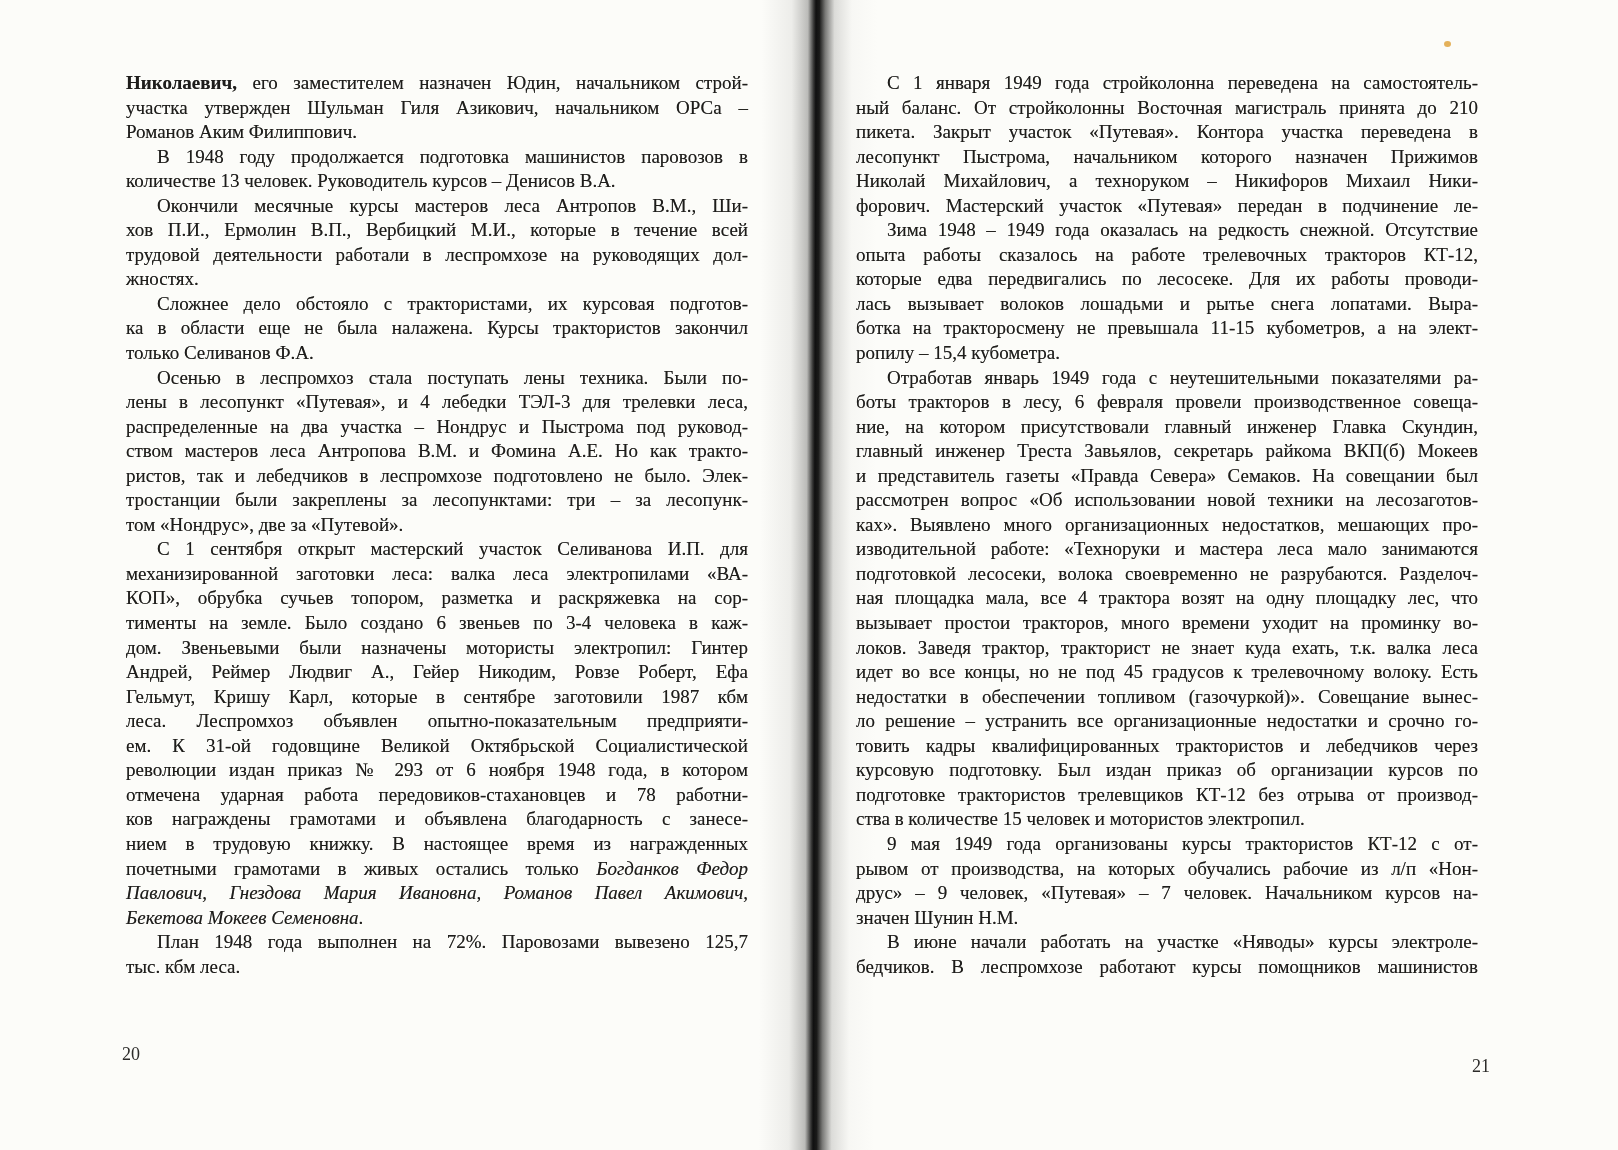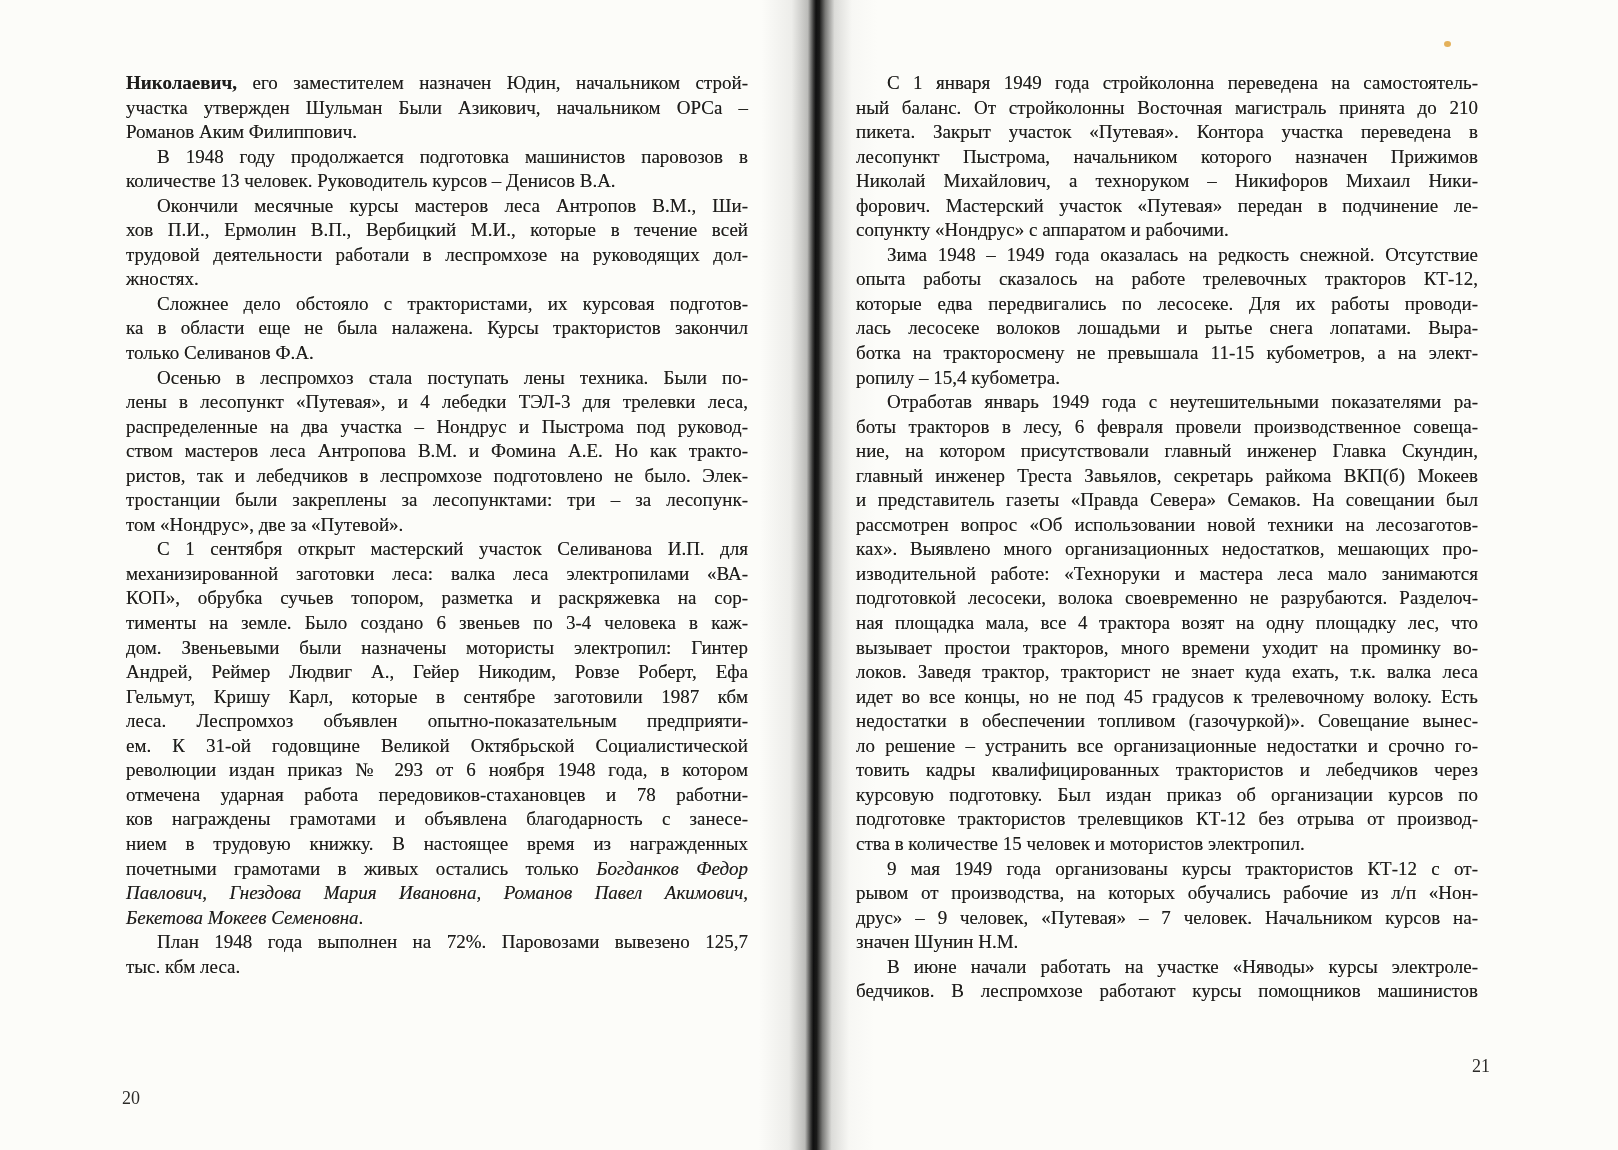--- a/index.html
+++ b/index.html
@@ -35,21 +35,21 @@
   .line.end    { text-align-last: left; }
   .line.indent { text-indent: 31px; }
   .bold   { font-weight: bold; }
   .italic { font-style: italic; }
 
   .pagenum {
     position: absolute;
     font-size: 18px;
     color: #2c2b29;
   }
-  #pagenum-left  { left: 122px;  top: 1044px; margin-top: 44px; }
+  #pagenum-left  { left: 122px;  top: 1044px; }
   #pagenum-right { left: 632px;  top: 1056px; } 
 
   .binding {
     position: absolute;
     left: 760px;
     top: -4px;
     width: 116px;
     height: 1158px;
     transform: rotate(0.15deg);
     background: linear-gradient(90deg,
@@ -77,21 +77,21 @@
   }
 </style>
 </head>
 <body>
 
 <div class="spread">
 
   <div class="page page-left">
     <div class="textblock" id="page-left-text">
         <div class="line"><span class="bold">Николаевич,</span><span> его заместителем назначен Юдин, начальником строй-</span></div>
-        <div class="line"><span>участка утвержден Шульман Были Азикович, начальником ОРСа –</span></div>
+        <div class="line"><span>участка утвержден Шульман Гиля Азикович, начальником ОРСа –</span></div>
         <div class="line end"><span>Романов Аким Филиппович.</span></div>
         <div class="line indent"><span>В 1948 году продолжается подготовка машинистов паровозов в</span></div>
         <div class="line end"><span>количестве 13 человек. Руководитель курсов – Денисов В.А.</span></div>
         <div class="line indent"><span>Окончили месячные курсы мастеров леса Антропов В.М., Ши-</span></div>
         <div class="line"><span>хов П.И., Ермолин В.П., Вербицкий М.И., которые в течение всей</span></div>
         <div class="line"><span>трудовой деятельности работали в леспромхозе на руководящих дол-</span></div>
         <div class="line end"><span>жностях.</span></div>
         <div class="line indent"><span>Сложнее дело обстояло с трактористами, их курсовая подготов-</span></div>
         <div class="line"><span>ка в области еще не была налажена. Курсы трактористов закончил</span></div>
         <div class="line end"><span>только Селиванов Ф.А.</span></div>
@@ -127,25 +127,24 @@
   <div class="binding"></div>
 
   <div class="page page-right">
     <div class="textblock" id="page-right-text">
         <div class="line indent"><span>С 1 января 1949 года стройколонна переведена на самостоятель-</span></div>
         <div class="line"><span>ный баланс. От стройколонны Восточная магистраль принята до 210</span></div>
         <div class="line"><span>пикета. Закрыт участок «Путевая». Контора участка переведена в</span></div>
         <div class="line"><span>лесопункт Пыстрома, начальником которого назначен Прижимов</span></div>
         <div class="line"><span>Николай Михайлович, а техноруком – Никифоров Михаил Ники-</span></div>
         <div class="line"><span>форович. Мастерский участок «Путевая» передан в подчинение ле-</span></div>
-        <div class="line end"><span>сопункту «Нондрус» с аппаратом и рабочими.</span></div>
         <div class="line indent"><span>Зима 1948 – 1949 года оказалась на редкость снежной. Отсутствие</span></div>
         <div class="line"><span>опыта работы сказалось на работе трелевочных тракторов КТ-12,</span></div>
         <div class="line"><span>которые едва передвигались по лесосеке. Для их работы проводи-</span></div>
-        <div class="line"><span>лась лесосеке волоков лошадьми и рытье снега лопатами. Выра-</span></div>
+        <div class="line"><span>лась вызывает волоков лошадьми и рытье снега лопатами. Выра-</span></div>
         <div class="line"><span>ботка на тракторосмену не превышала 11-15 кубометров, а на элект-</span></div>
         <div class="line end"><span>ропилу – 15,4 кубометра.</span></div>
         <div class="line indent"><span>Отработав январь 1949 года с неутешительными показателями ра-</span></div>
         <div class="line"><span>боты тракторов в лесу, 6 февраля провели производственное совеща-</span></div>
         <div class="line"><span>ние, на котором присутствовали главный инженер Главка Скундин,</span></div>
         <div class="line"><span>главный инженер Треста Завьялов, секретарь райкома ВКП(б) Мокеев</span></div>
         <div class="line"><span>и представитель газеты «Правда Севера» Семаков. На совещании был</span></div>
         <div class="line"><span>рассмотрен вопрос «Об использовании новой техники на лесозаготов-</span></div>
         <div class="line"><span>ках». Выявлено много организационных недостатков, мешающих про-</span></div>
         <div class="line"><span>изводительной работе: «Техноруки и мастера леса мало занимаются</span></div>

